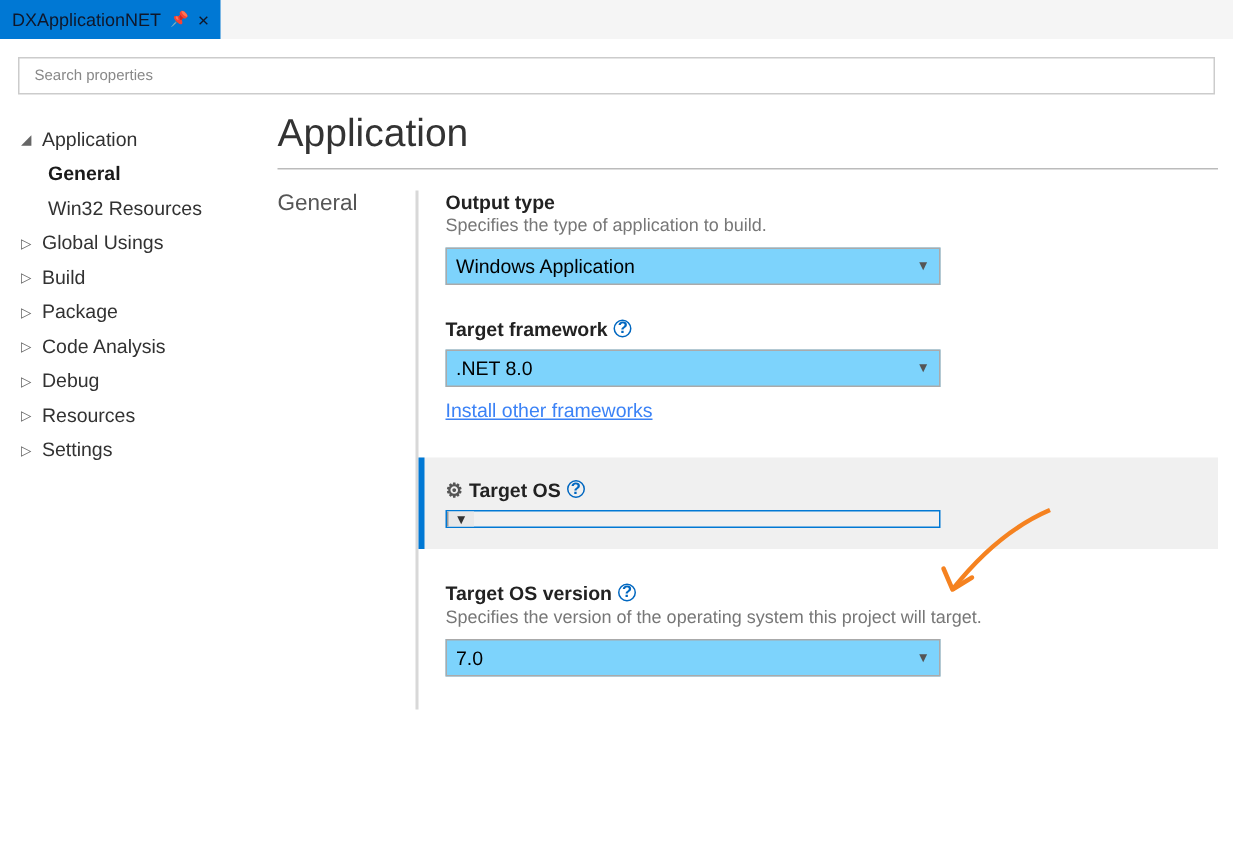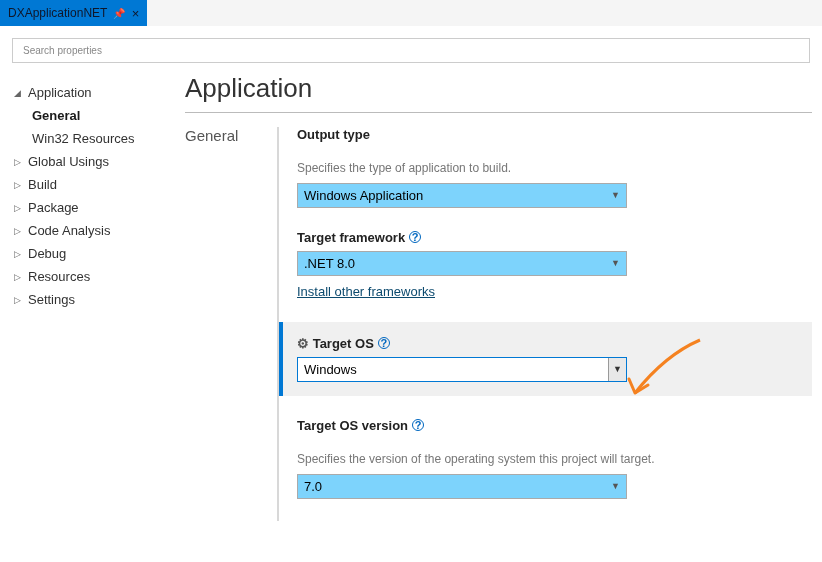--- a/index.html
+++ b/index.html
@@ -23,24 +23,24 @@
     .main { flex: 1; padding: 0 10px 0 10px; }
     .page-title { font-size: 26px; font-weight: 400; color: #333; margin-bottom: 8px; }
     .title-divider { border: none; border-top: 1px solid #bbb; margin-bottom: 14px; }
     
     .section-row { display: flex; gap: 20px; }
     .section-label { width: 72px; font-size: 15px; color: #555; }
     .section-body { flex: 1; border-left: 2px solid #d8d8d8; padding-left: 18px; }
     
     .field-group { margin-bottom: 22px; }
     .field-label { font-size: 13px; font-weight: 600; color: #222; display: flex; align-items: center; gap: 4px; }
-    .field-desc { font-size: 12px; color: #777; margin-top: 18px; line-height: 1.4; }
+    .field-desc { font-size: 12px; color: #777; margin-top: 0; line-height: 1.4; }
     .dropdown { border: 1px solid #aaa; background: #7dd3fc; padding: 4px 6px; font-size: 13px; display: flex; justify-content: space-between; align-items: center; max-width: 330px; margin-top: 6px; cursor: pointer; }
     .dropdown .arrow { font-size: 9px; color: #555; }
-    .link { color: #0c4a6e; font-size: 13px; text-decoration: underline; cursor: pointer; margin-top: 8px; display: inline-block; }
+    .link { color: #3b82f6; font-size: 13px; text-decoration: underline; cursor: pointer; margin-top: 8px; display: inline-block; }
     .help-icon { color: #0067c0; font-size: 11px; border: 1px solid #0067c0; border-radius: 50%; width: 12px; height: 12px; display: inline-flex; align-items: center; justify-content: center; }
     .gear-icon { font-size: 13px; color: #555; }
     
     .highlighted-group { background: #f0f0f0; margin-left: -18px; padding: 14px 14px 14px 14px; border-left: 4px solid #0078d4; margin-bottom: 22px; }
     .highlighted-group .dropdown-wrap { display: flex; max-width: 330px; border: 1px solid #0078d4; margin-top: 6px; }
     .highlighted-group .dropdown-wrap .dd-text { flex: 1; padding: 4px 6px; font-size: 13px; background:#fff; }
     .highlighted-group .dropdown-wrap .dd-btn { width: 18px; background: #e8e8e8; border-left: 1px solid #999; display: flex; align-items: center; justify-content: center; font-size: 9px; color: #333; }
     
     .annotation-arrow { position: absolute; top: 335px; left: 620px; pointer-events: none; }
   </style>
@@ -132,21 +132,20 @@
           <a class="link">Install other frameworks</a>
         </div>
 
         <div class="highlighted-group">
           <div class="field-label">
             <span class="gear-icon">⚙</span>
             <span>Target OS</span>
             <span class="help-icon">?</span>
           </div>
           <div class="dropdown-wrap">
-            <div class="dd-text">Windows</div>
             <div class="dd-btn">▼</div>
           </div>
         </div>
 
         <div class="field-group">
           <div class="field-label">
             <span>Target OS version</span>
             <span class="help-icon">?</span>
           </div>
           <div class="field-desc">Specifies the version of the operating system this project will target.</div>

